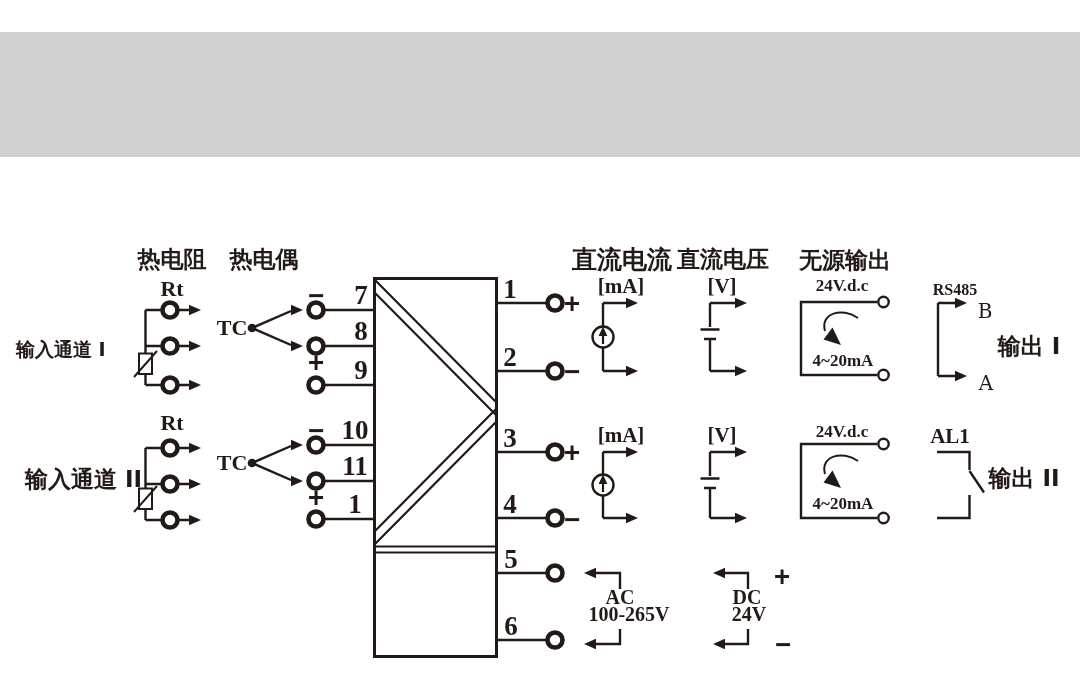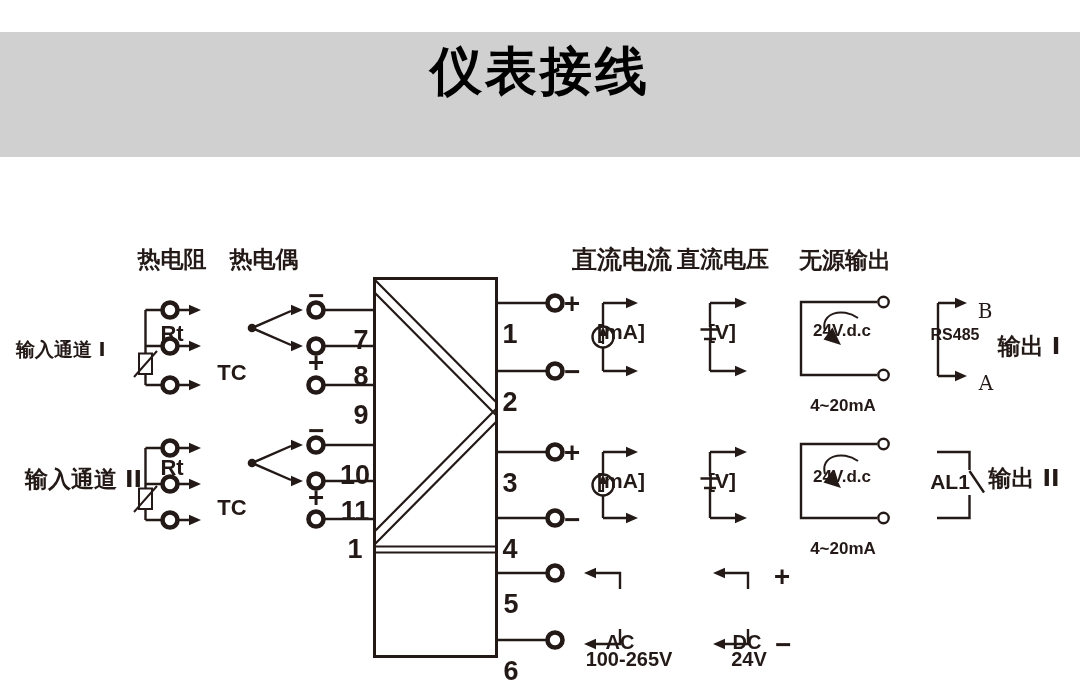--- a/index.html
+++ b/index.html
@@ -5,31 +5,30 @@
   html,body{margin:0;padding:0;background:#fff;}
   .stage{position:relative;width:1080px;height:680px;background:#ffffff;overflow:hidden;
          font-family:"DejaVu Sans",sans-serif;color:#231916;}
   .band{position:absolute;left:0;top:32px;width:1080px;height:125px;background:#d0d0d0;text-align:center;}
   .title{padding-top:12px;font-size:52px;font-weight:700;letter-spacing:3px;line-height:1.05;color:#000;}
   .subtitle{font-size:21px;color:#1a1a1a;margin-top:1px;}
   svg.wiring{position:absolute;left:0;top:0;width:1080px;height:680px;}
   .lb{position:absolute;transform:translate(-50%,-50%);white-space:nowrap;line-height:1;}
   .lb-l{position:absolute;transform:translateY(-50%);white-space:nowrap;line-height:1;}
   .cjk{font-weight:600;}
-  .mono{font-family:Liberation Sans, sans-serif;font-weight:600;margin-top:45px;}
+  .mono{font-family:Liberation Serif, serif;font-weight:600;}
   .serif{font-family:"DejaVu Serif",serif;font-weight:400;}
   .sign{font-family:"DejaVu Sans Mono",monospace;font-weight:700;}
 </style>
 </head>
 <body>
 
 <div class="stage">
 
   <div class="band">
-    <div class="title">仪表接线</div>
   </div>
 
   <svg class="wiring" viewBox="0 0 1080 680">
 
     <g stroke="#231916" fill="none">
       <rect x="374.5" y="278.5" width="122" height="378" stroke-width="3" fill="#ffffff"></rect>
       <path d="M374.5 546.5 H496.5 M374.5 552.5 H496.5" stroke-width="2.2"></path>
       <path d="M375 280 L496 402 M375 293 L496 415 M375 544 L496 422 M375 531 L496 409" stroke-width="2.2"></path>
     </g>
 

